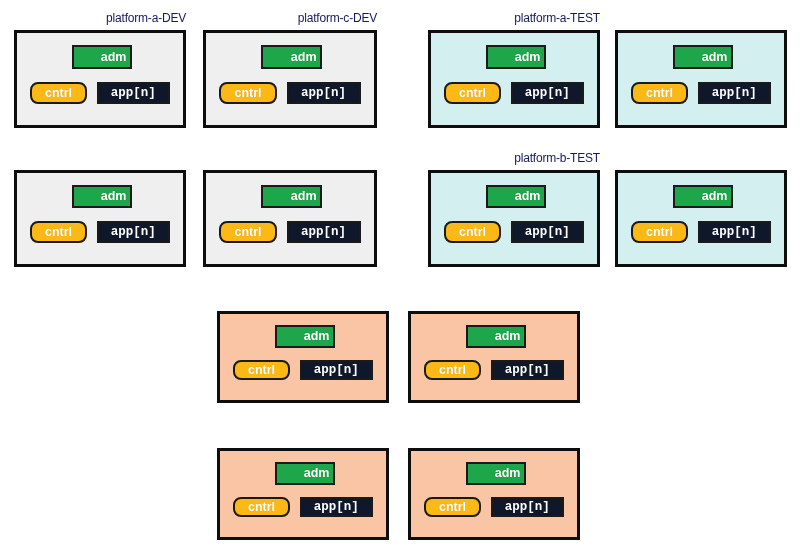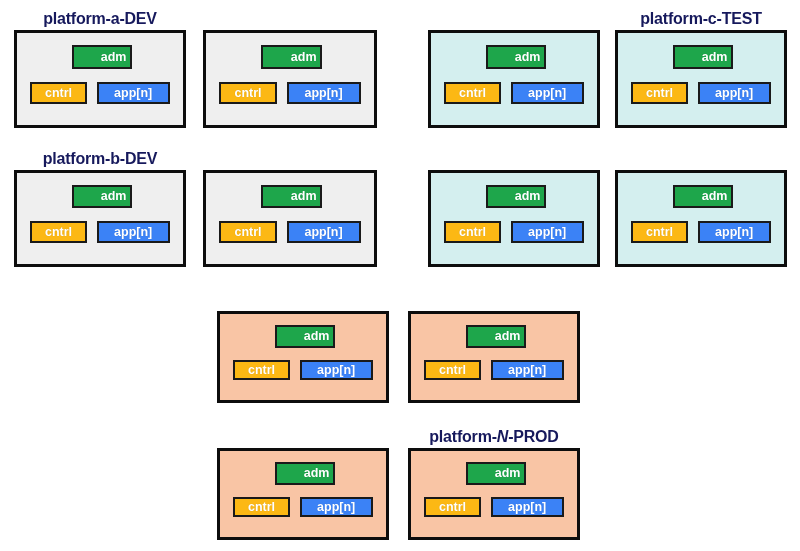--- a/index.html
+++ b/index.html
@@ -26,24 +26,24 @@
   .panel-wrap {
     position: absolute;
   }
 
   .panel-title {
     position: absolute;
     left: 0;
     width: 100%;
     bottom: 100%;
     margin-bottom: 3px;
-    text-align: center;
+    text-align: right;
     color: #16195c;
-    font-size: 16px;
-    font-weight: bold;
+    font-size: 12px;
+    font-weight: normal;
     line-height: 17px;
     white-space: nowrap;
     letter-spacing: -0.2px;
   }
   .panel-title .var {
     font-style: italic;
   }
 
   .panel-box {
     position: absolute;
@@ -66,35 +66,36 @@
     font-weight: bold;
     display: flex;
     align-items: center;
     justify-content: center;
     line-height: 1;
     white-space: nowrap;
     text-shadow: 0 0 1px rgba(0,0,0,0.18);
   }
   .comp-adm   { background: #1ea64b; }
   .comp-cntrl { background: #fcb814; }
-  .comp-app   { background: #3b82f6; }
+  .comp-app   { background: #0f172a; font-family: Liberation Mono, monospace; }
 
   
   .comp-adm {
     left: 33%;
     top: 13%;
     width: 36%;
     height: 26%;
     padding-left: 24px;
   }
   .comp-cntrl {
     left: 8%;
     top: 53%;
     width: 34%;
     height: 24%;
+    border-radius: 8px;
   }
   .comp-app {
     left: 48%;
     top: 53%;
     width: 44%;
     height: 24%;
   }
 </style>
 </head>
 <body>
@@ -107,57 +108,58 @@
         <div class="comp comp-app">app[n]</div>
       </div>
       <div class="panel-title"><span>platform-</span><span>a</span><span>-DEV</span></div>
     </div>
     <div class="panel-wrap env-dev" style="left: 203px; top: 30px; width: 174px; height: 98px;">
       <div class="panel-box">
         <div class="comp comp-adm">adm</div>
         <div class="comp comp-cntrl">cntrl</div>
         <div class="comp comp-app">app[n]</div>
       </div>
+      <div class="panel-title"><span>platform-</span><span>c</span><span>-DEV</span></div>
     </div>
     <div class="panel-wrap env-dev" style="left: 14px; top: 170px; width: 172px; height: 97px;">
       <div class="panel-box">
         <div class="comp comp-adm">adm</div>
         <div class="comp comp-cntrl">cntrl</div>
         <div class="comp comp-app">app[n]</div>
       </div>
-      <div class="panel-title"><span>platform-</span><span>b</span><span>-DEV</span></div>
     </div>
     <div class="panel-wrap env-dev" style="left: 203px; top: 170px; width: 174px; height: 97px;">
       <div class="panel-box">
         <div class="comp comp-adm">adm</div>
         <div class="comp comp-cntrl">cntrl</div>
         <div class="comp comp-app">app[n]</div>
       </div>
     </div>
     <div class="panel-wrap env-test" style="left: 428px; top: 30px; width: 172px; height: 98px;">
       <div class="panel-box">
         <div class="comp comp-adm">adm</div>
         <div class="comp comp-cntrl">cntrl</div>
         <div class="comp comp-app">app[n]</div>
       </div>
+      <div class="panel-title"><span>platform-</span><span>a</span><span>-TEST</span></div>
     </div>
     <div class="panel-wrap env-test" style="left: 615px; top: 30px; width: 172px; height: 98px;">
       <div class="panel-box">
         <div class="comp comp-adm">adm</div>
         <div class="comp comp-cntrl">cntrl</div>
         <div class="comp comp-app">app[n]</div>
       </div>
-      <div class="panel-title"><span>platform-</span><span>c</span><span>-TEST</span></div>
     </div>
     <div class="panel-wrap env-test" style="left: 428px; top: 170px; width: 172px; height: 97px;">
       <div class="panel-box">
         <div class="comp comp-adm">adm</div>
         <div class="comp comp-cntrl">cntrl</div>
         <div class="comp comp-app">app[n]</div>
       </div>
+      <div class="panel-title"><span>platform-</span><span>b</span><span>-TEST</span></div>
     </div>
     <div class="panel-wrap env-test" style="left: 615px; top: 170px; width: 172px; height: 97px;">
       <div class="panel-box">
         <div class="comp comp-adm">adm</div>
         <div class="comp comp-cntrl">cntrl</div>
         <div class="comp comp-app">app[n]</div>
       </div>
     </div>
     <div class="panel-wrap env-prod" style="left: 217px; top: 311px; width: 172px; height: 92px;">
       <div class="panel-box">
@@ -179,15 +181,14 @@
         <div class="comp comp-cntrl">cntrl</div>
         <div class="comp comp-app">app[n]</div>
       </div>
     </div>
     <div class="panel-wrap env-prod" style="left: 408px; top: 448px; width: 172px; height: 92px;">
       <div class="panel-box">
         <div class="comp comp-adm">adm</div>
         <div class="comp comp-cntrl">cntrl</div>
         <div class="comp comp-app">app[n]</div>
       </div>
-      <div class="panel-title"><span>platform-</span><span class="var">N</span><span>-PROD</span></div>
     </div>
   </div>
 
 </body></html>

